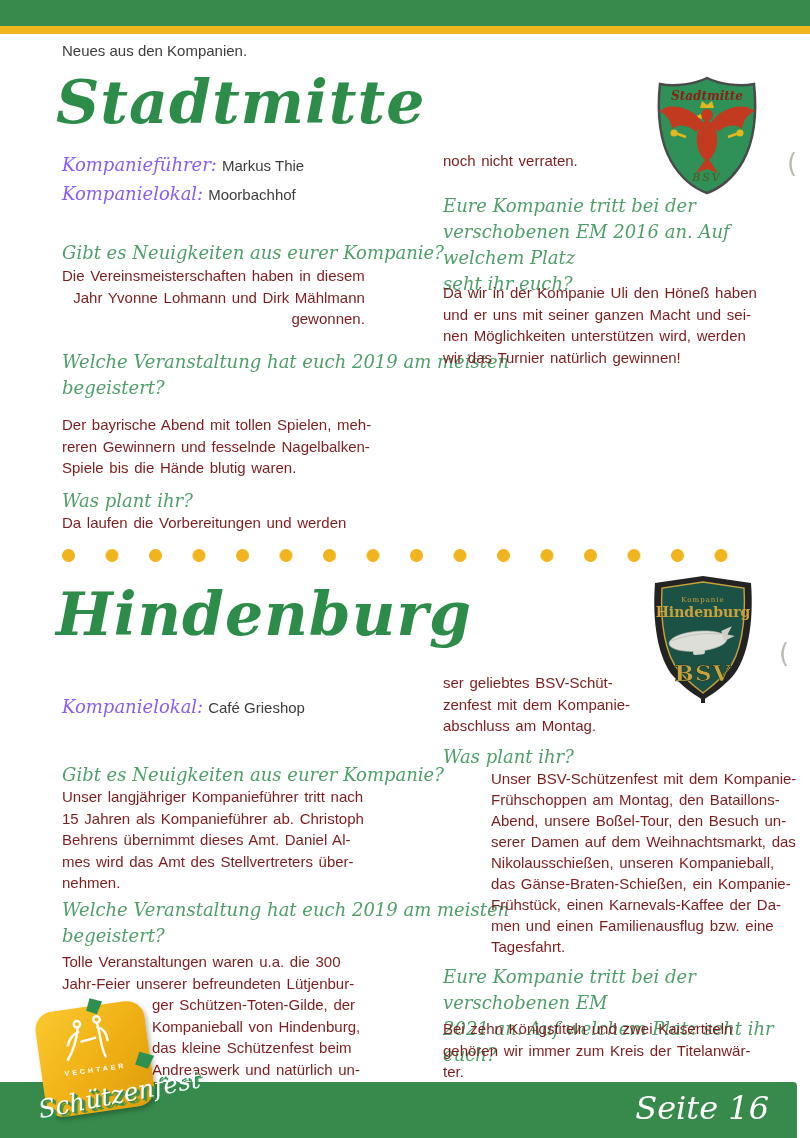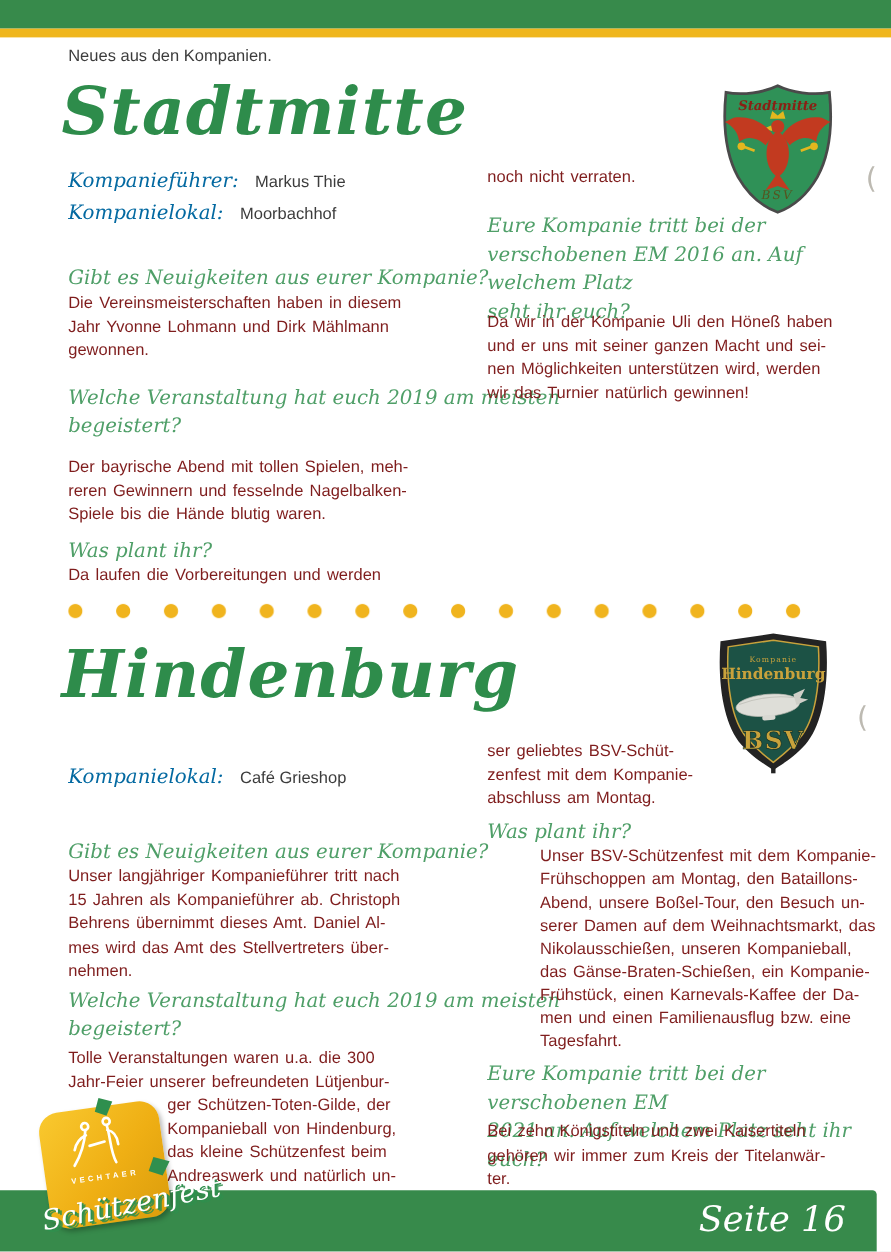--- a/index.html
+++ b/index.html
@@ -17,26 +17,26 @@
   .script{font-family:"DejaVu Serif",serif;font-style:italic;}
   .heading{position:absolute;left:56px;color:#2E8C4B;font-size:60px;line-height:1;font-weight:bold;letter-spacing:1px;}
   #title-stadtmitte{top:72px;}
   #title-hindenburg{top:584px;}
 
   .q{position:absolute;color:#4F9F68;font-size:18px;line-height:26px;white-space:pre-line;}
   .body-block{position:absolute;color:#7f1d1d;font-size:15px;line-height:21.5px;white-space:pre-line;word-spacing:1.5px;}
 
   .label-block{position:absolute;font-size:15px;}
   .label-row{height:29px;line-height:29px;}
-  .script-label{color:#0369a1;font-size:18px;font-family:"DejaVu Serif",serif;font-style:italic;margin-right:15px;}
+  .script-label{color:#8b5cf6;font-size:18px;font-family:"DejaVu Serif",serif;font-style:italic;margin-right:5px;}
 
   
   #labels-stadtmitte{left:62px;top:150px;}
   #q-news-1{left:62px;top:240px;}
-  #a-news-1{left:62px;top:265px;}
+  #a-news-1{left:62px;top:265px;text-align:right;}
   #q-event-1{left:62px;top:349px;}
   #a-event-1{left:62px;top:414px;}
   #q-plans-1{left:62px;top:488px;}
   #a-plans-1{left:62px;top:512px;}
   #cont-1{left:443px;top:150px;}
   #q-em-1{left:443px;top:193px;}
   #a-em-1{left:443px;top:282px;}
 
   
   .divider{position:absolute;left:62px;top:549px;width:694px;height:13px;

